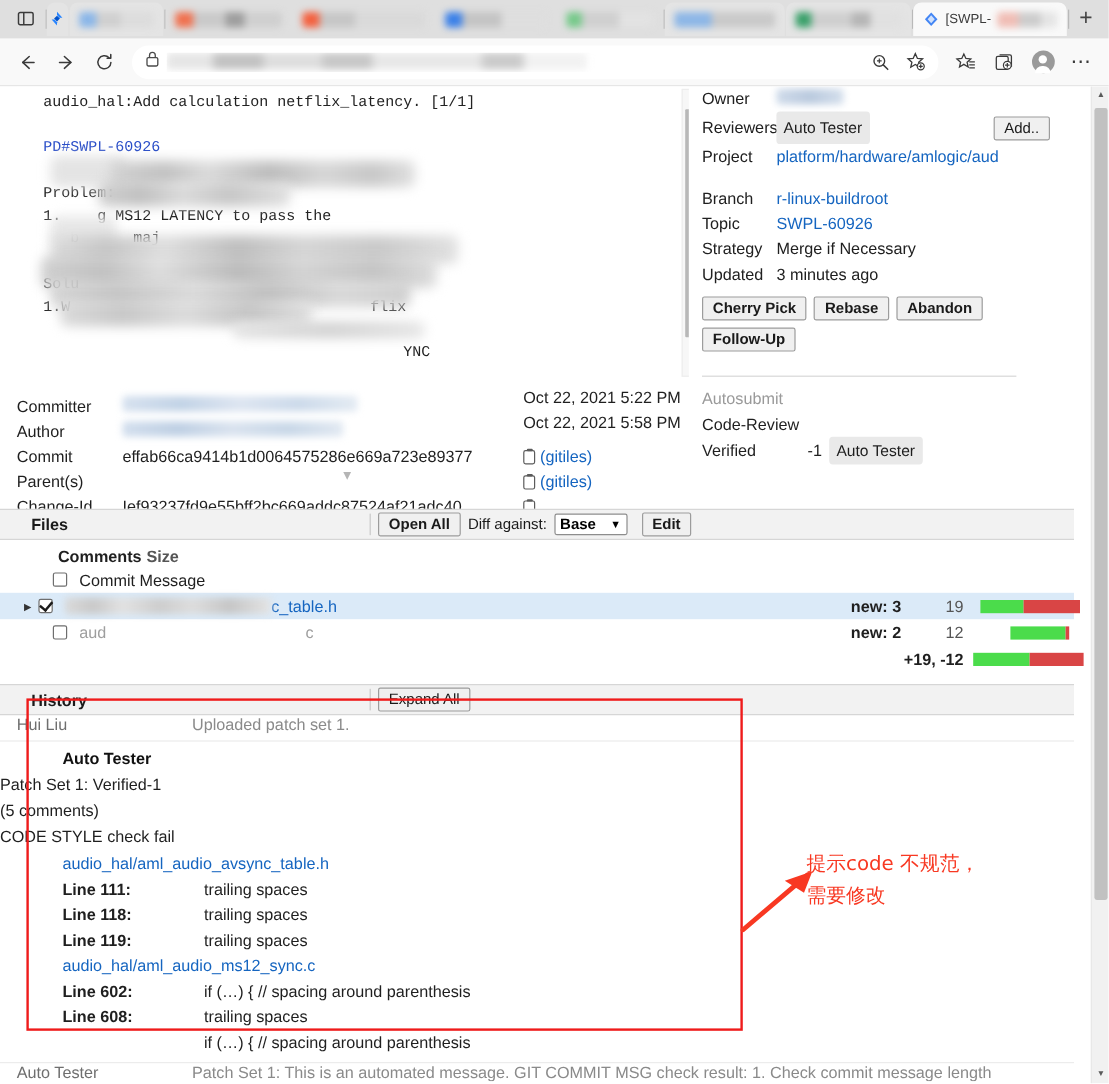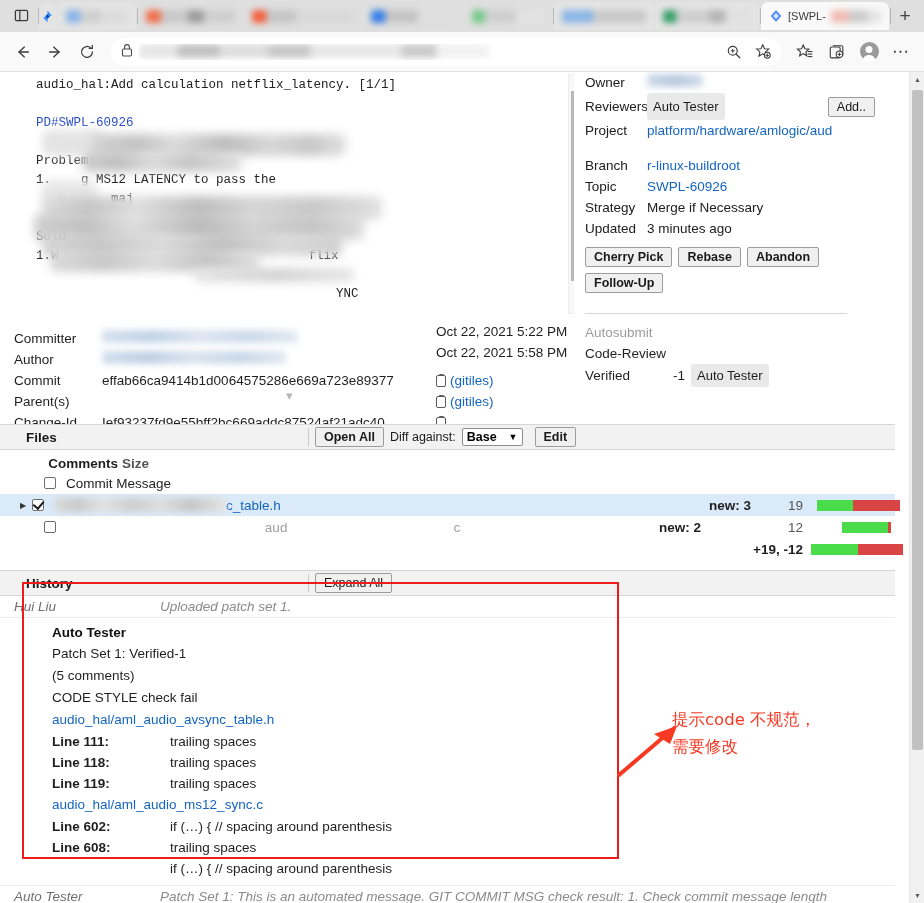--- a/index.html
+++ b/index.html
@@ -183,28 +183,28 @@
   .fc-path .lk { color:#1565c0; }
   .fc-comments { width:90px; text-align:left; font-weight:bold; }
   .fc-size { width:52px; text-align:right; color:#555; }
   .fc-bar { width:92px; padding-left:14px; display:flex; height:11px; align-items:center; }
   .bar { height:11px; display:flex; }
   .bar .g { background:#4bdc4b; }
   .bar .r { background:#d94545; }
   .ftotal { display:flex; height:22px; align-items:center; font-weight:bold; }
 
   
-  .hrow { display:flex; font-size:13.5px; color:#8a8a8a; height:22px; align-items:center;
-    border-bottom:1px solid #ececec;font-style:italic; }
+  .hrow { display:flex; font-size:13.5px; color:#8a8a8a; height:22px; align-items:flex-start;
+    border-bottom:1px solid #ececec; }
   .hrow .who { width:160px; flex:none; padding-left:14px; color:#6f6f6f; }
   .hrow .what { flex:1; white-space:nowrap; overflow:hidden; }
 
   .hblock { padding:4px 0 6px 0; border-bottom:1px solid #ececec; }
   .hb-name { font-size:13.5px; font-weight:bold; color:#111; padding-left:52px; line-height:21px; }
-  .hb-line { font-size:13.5px; color:#1f1f1f; padding-left:52px; line-height:22px; }
+  .hb-line { font-size:13.5px; color:#1f1f1f; line-height:22px; }
   .hb-file { font-size:13.5px; color:#1565c0; padding-left:52px; line-height:22px; }
   .hb-code { display:flex; font-size:13.5px; line-height:21px; padding-left:52px; }
   .hb-code .ln { width:118px; flex:none; font-weight:bold; color:#1f1f1f; }
   .hb-code .tx { color:#1f1f1f; }
 
   
   .annot-box {
     position:absolute; left:22px; top:582px; width:597px; height:277px;
     border:2.5px solid #ef1b1b; pointer-events:none;
   }
@@ -547,24 +547,24 @@
             <span class="bar">
               <span class="g" style="width:36px;"></span>
               <span class="r" style="width:47px;"></span>
             </span>
           </span>
         </div>
 
         <div class="frow">
           <span class="fc-tri"></span>
           <span class="cbx" style="margin-left:30px;"></span>
-          <span class="fc-path" style="position:relative;text-align:center;">
+          <span class="fc-path" style="position:relative;">
             <span style="color:#9e9e9e;">aud</span><span class="blur" style="width:162px;height:14px;vertical-align:-2px;margin-left:2px;background:linear-gradient(90deg,#dededed 0%,#cccccc 16%,#e4e4e4 32%,#d0d0d0 50%,#dfdfdf 66%,#c9c9c9 84%,#e8e8e8 100%);"></span><span style="color:#9e9e9e;margin-left:2px;">c</span>
           </span>
-          <span class="fc-comments" style="text-align:left;width:92px;">new: 2</span>
+          <span class="fc-comments" style="text-align:right;width:92px;">new: 2</span>
           <span class="fc-size">12</span>
           <span class="fc-bar" style="justify-content:flex-end;padding-right:4px;padding-left:0;">
             <span class="bar">
               <span class="g" style="width:46px;"></span>
               <span class="r" style="width:3px;"></span>
             </span>
           </span>
         </div>
 
         <div class="ftotal">

